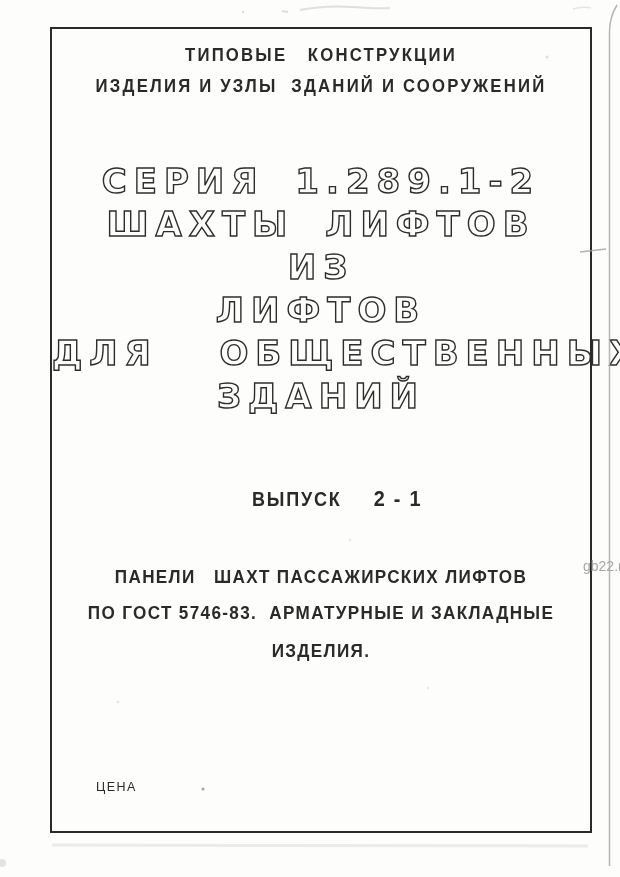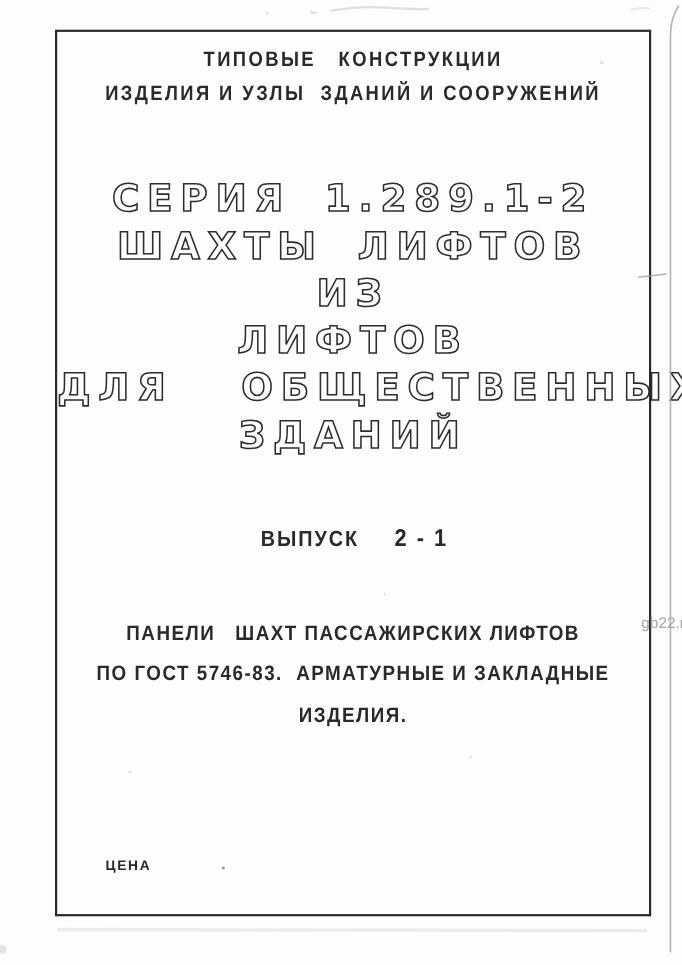--- a/index.html
+++ b/index.html
@@ -52,21 +52,21 @@
     font-weight: bold;
     letter-spacing: 7px;
     word-spacing: 12px;
     line-height: 43px;
     color: transparent;
     -webkit-text-stroke: 1.4px #2d2d2d;
     white-space: pre;
   }
 
   
-  .issue { top: 478px; font-size: 0; }
+  .issue { top: 488px; font-size: 0; padding-left: 15px; }
   .issue-label {
     font-size: 20px; letter-spacing: 2px; font-weight: bold;
     display: inline-block; transform: scaleX(0.9);
   }
   .issue-number {
     font-size: 22px; letter-spacing: 2px; font-weight: bold;
     display: inline-block; margin-left: 24px; transform: scaleX(0.9);
   }
 
   
@@ -99,21 +99,21 @@
     display: inline-block;
     font-size: 19.5px; letter-spacing: 2.5px; font-weight: bold;
     margin-left: 2px;
     white-space: pre;
     transform: scaleX(0.9);
     transform-origin: left center;
   }
   .price {
     position: absolute;
     left: 96px; top: 780px;
-    font-size: 12.5px; letter-spacing: 1.5px; font-weight: bold;
+    font-size: 12.5px; letter-spacing: 1.5px; font-weight: normal;
   }
 
   
   .watermark {
     position: absolute;
     left: 583px; top: 558px;
     font-size: 14px;
     color: #a5a5a5;
     letter-spacing: 0;
   }

